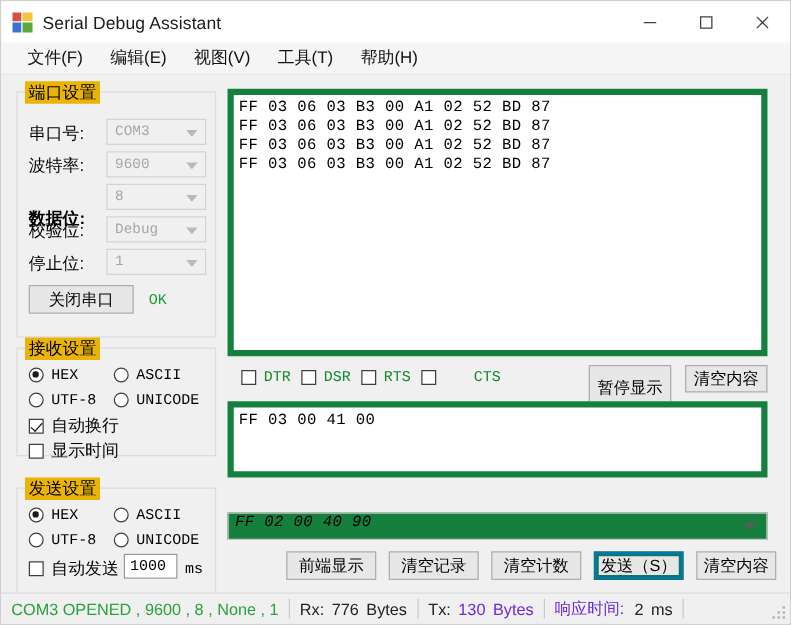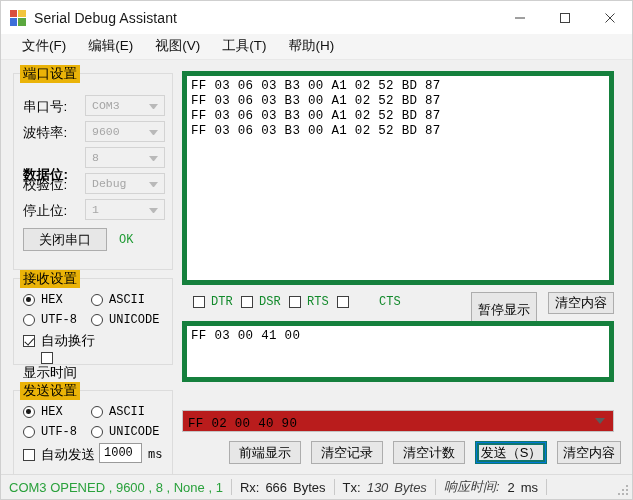--- a/index.html
+++ b/index.html
@@ -223,25 +223,26 @@
     font-size: 12.5px;
     color: #000;
     line-height: 15px;
     white-space: pre;
     letter-spacing: 0.3px;
   }
 
   
   .histcombo {
     position: absolute;
-    background: #b91c1c;
+    background: #15803d;
     border: 1px solid #c4c4c4;
     box-sizing: border-box;
-    display: flex; align-items: flex-end;
+    display: flex; align-items: flex-start;
     padding-left: 5px;
+    font-style: italic;
   }
   .histcombo .val {
     font-family: "Liberation Mono", monospace;
     font-size: 12.5px;
     color: #000;
     letter-spacing: 0.3px;
   }
   .histcombo .carr {
     position: absolute; right: 8px; top: 50%; margin-top: -3px;
     width: 0; height: 0;
@@ -283,21 +284,21 @@
     padding: 0 8px;
     font-size: 13px;
     white-space: nowrap;
     font-family: "Liberation Sans", sans-serif;
   }
   .status-sep {
     width: 1px; height: 16px; background: #c9c9c9;
   }
   .st-green { color: #2aa13c; }
   .st-dark { color: #222; }
-  .st-grey { color: #404040; font-style: italic; }
+  .st-grey { color: #6d28d9; }
   .grip {
     position: absolute; right: 2px; bottom: 2px;
     width: 12px; height: 12px;
   }
   .grip i {
     position: absolute; width: 2px; height: 2px; background: #b5b5b5;
   }
 </style>
 </head>
 <body>
@@ -394,21 +395,21 @@
       <span>UTF-8</span>
     </div>
     <div class="radio" style="left:90px; top:253px;">
       <span class="dot"></span>
       <span>UNICODE</span>
     </div>
     <div class="chk on" style="left:22px; top:272px;">
       <span class="box"></span>
       <span class="cn-label">自动换行</span>
     </div>
-    <div class="chk" style="left:22px; top:292px;flex-direction:column;">
+    <div class="chk" style="left:22px; top:292px;">
       <span class="box"></span>
       <span class="cn-label">显示时间</span>
     </div>
 
     <div class="group" style="left:12px; top:330px; width:158px; height:85px;">
       <span class="legend">发送设置</span>
     </div>
     <div class="radio on" style="left:22px; top:345px;">
       <span class="dot"></span>
       <span>HEX</span>
@@ -478,21 +479,21 @@
 
   </div>
 
   <div class="statusbar">
     <div class="status-cell">
       <span class="st-green">COM3 OPENED , 9600 , 8 , None , 1</span>
     </div>
     <div class="status-sep"></div>
     <div class="status-cell">
       <span class="st-dark">Rx:</span>
-      <span class="st-dark" style="margin-left:6px;">666</span>
+      <span class="st-dark" style="margin-left:6px;">776</span>
       <span class="st-dark" style="margin-left:6px;">Bytes</span>
     </div>
     <div class="status-sep"></div>
     <div class="status-cell">
       <span class="st-dark">Tx:</span>
       <span class="st-grey" style="margin-left:6px;">130</span>
       <span class="st-grey" style="margin-left:6px;">Bytes</span>
     </div>
     <div class="status-sep"></div>
     <div class="status-cell">

